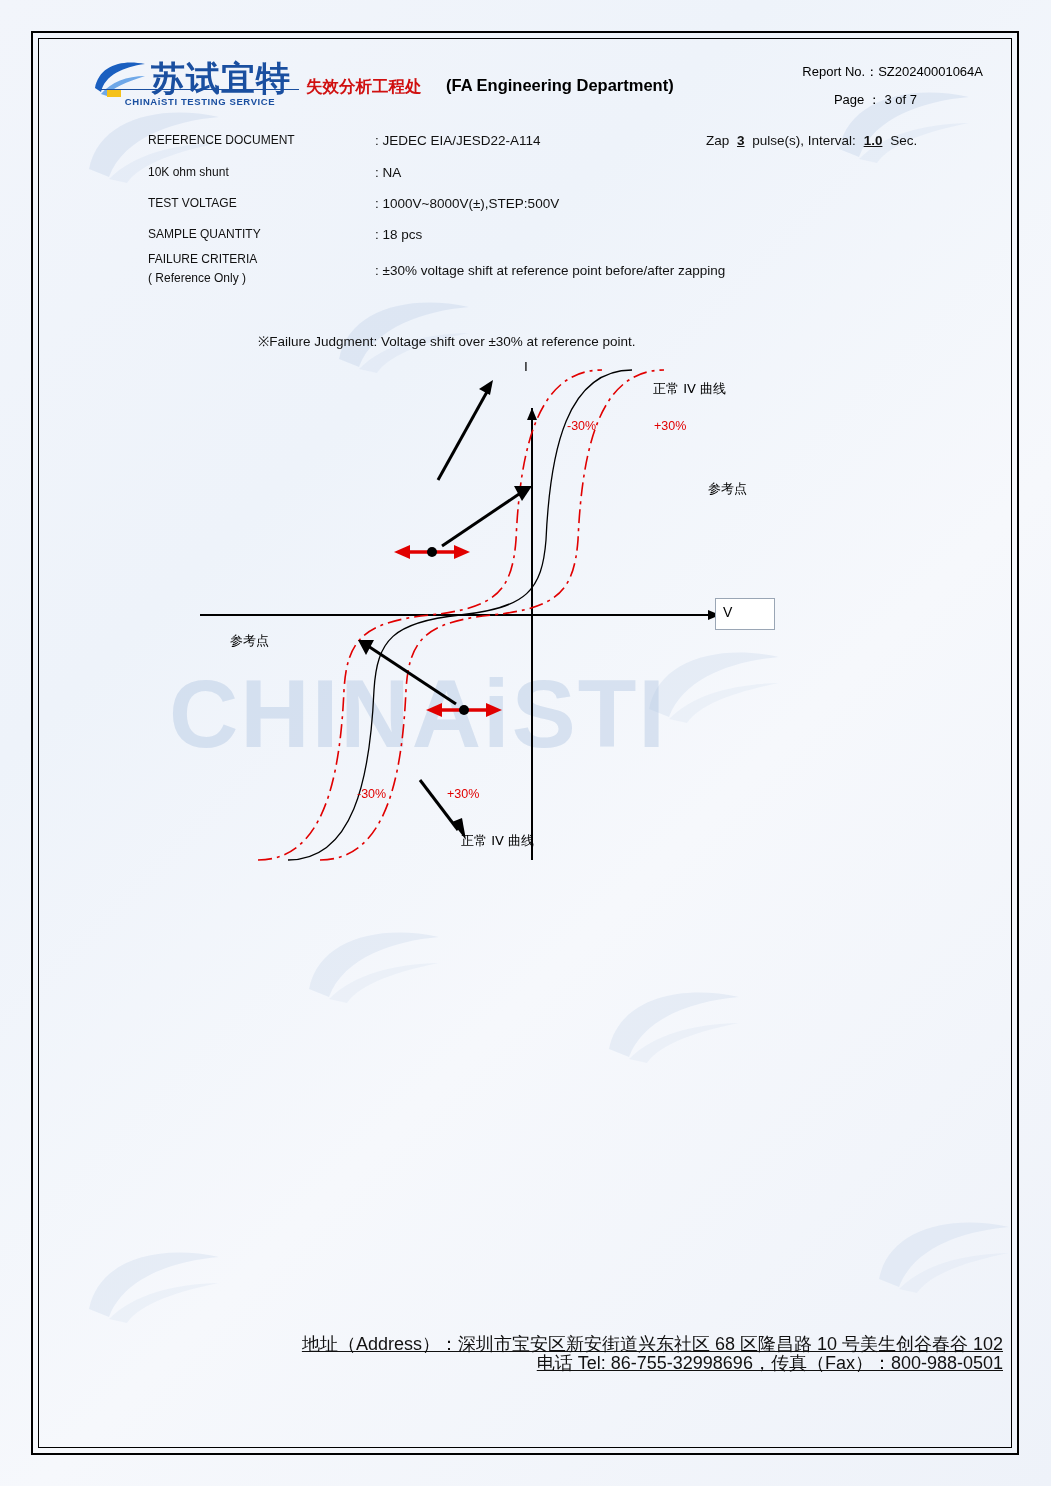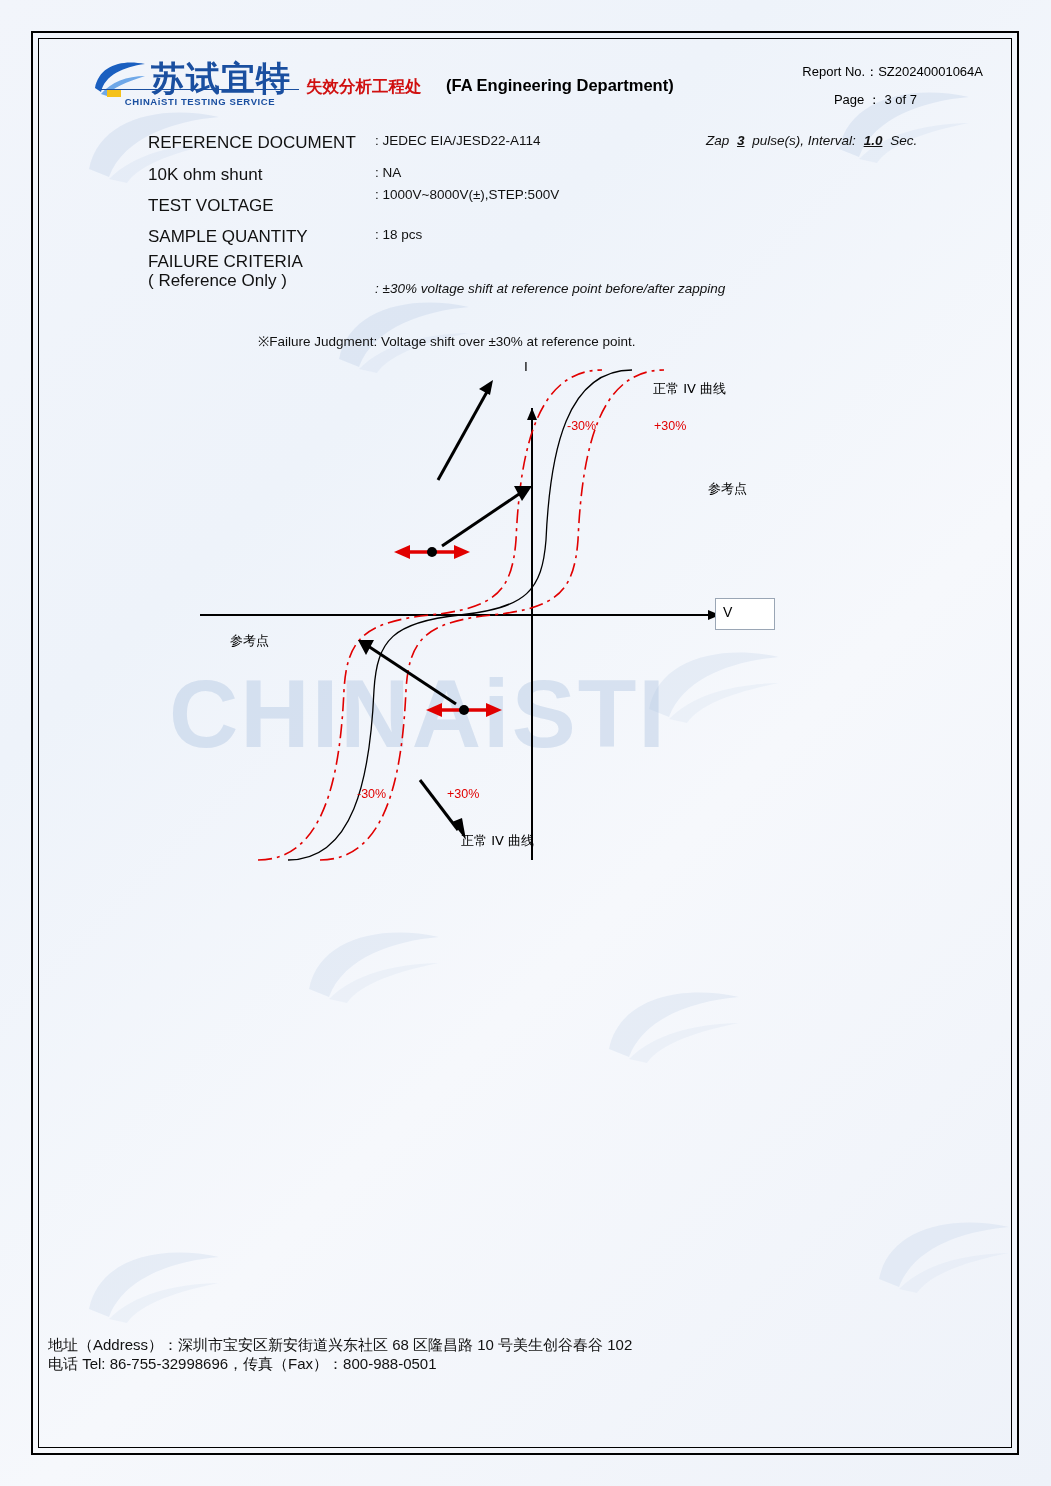--- a/index.html
+++ b/index.html
@@ -128,38 +128,37 @@
     right: 86px; top: 43px;
     font-size: 13px;
     color: #000;
     white-space: nowrap;
   }
 
   
   .spec {
     position: absolute;
     left: 148px;
-    font-size: 17px;
+    font-size: 12px;
     color: #111;
     white-space: nowrap;
   }
   .spec-val {
     position: absolute;
     left: 375px;
     font-size: 13.5px;
     color: #111;
     white-space: nowrap;
   }
   .zap-line {
     position: absolute;
     left: 706px; top: 133px;
     font-size: 13.5px;
     color: #111;
     white-space: nowrap;
-    font-style: italic;
   }
   .zap-line b {
     text-decoration: underline;
     font-weight: bold;
     padding: 0 4px;
   }
   .note {
     position: absolute;
     left: 258px; top: 332px;
     font-size: 13.5px;
@@ -198,23 +197,24 @@
     color: #e10000;
     font-family: "Liberation Sans", sans-serif;
     font-size: 12.5px;
   }
 
   
   .footer {
     position: absolute;
     left: 48px;
     width: 955px;
-    text-align: left;
-    font-size: 15px;
+    text-align: right;
+    font-size: 18px;
     color: #111;
+    text-decoration: underline;
   }
   .footer-line { margin: 0; line-height: 19px; white-space: nowrap; }
   .footer-link {
     color: #1a1ad0;
     text-decoration: underline;
   }
   .footer-link-cn {
     color: #1a1ad0;
     text-decoration: underline;
     font-family: "DejaVu Sans", sans-serif;
@@ -298,28 +298,28 @@
     <div class="page-no">Page     ：  3  of  7</div>
   </div>
 
   <div class="spec" style="top:133px;">REFERENCE DOCUMENT</div>
   <div class="spec-val" style="top:133px;">: JEDEC EIA/JESD22-A114</div>
 
   <div class="spec" style="top:165px;">10K ohm shunt</div>
   <div class="spec-val" style="top:165px;">: NA</div>
 
   <div class="spec" style="top:196px;">TEST VOLTAGE</div>
-  <div class="spec-val" style="top:187px;">: 1000V~8000V(±),STEP:500V</div>
+  <div class="spec-val" style="top:196px;">: 1000V~8000V(±),STEP:500V</div>
 
   <div class="spec" style="top:227px;">SAMPLE QUANTITY</div>
   <div class="spec-val" style="top:227px;">: 18 pcs</div>
 
   <div class="spec" style="top:252px;">FAILURE CRITERIA</div>
   <div class="spec" style="top:271px;">( Reference Only )</div>
-  <div class="spec-val" style="top:281px;font-style:italic;">: ±30% voltage shift at reference point before/after zapping</div>
+  <div class="spec-val" style="top:263px;">: ±30% voltage shift at reference point before/after zapping</div>
 
   <div class="zap-line">
     <span>Zap</span>
     <b>3</b>
     <span>pulse(s), Interval:</span>
     <b>1.0</b>
     <span>Sec.</span>
   </div>
 
   <div class="note">※Failure Judgment: Voltage shift over ±30% at reference point.</div>

